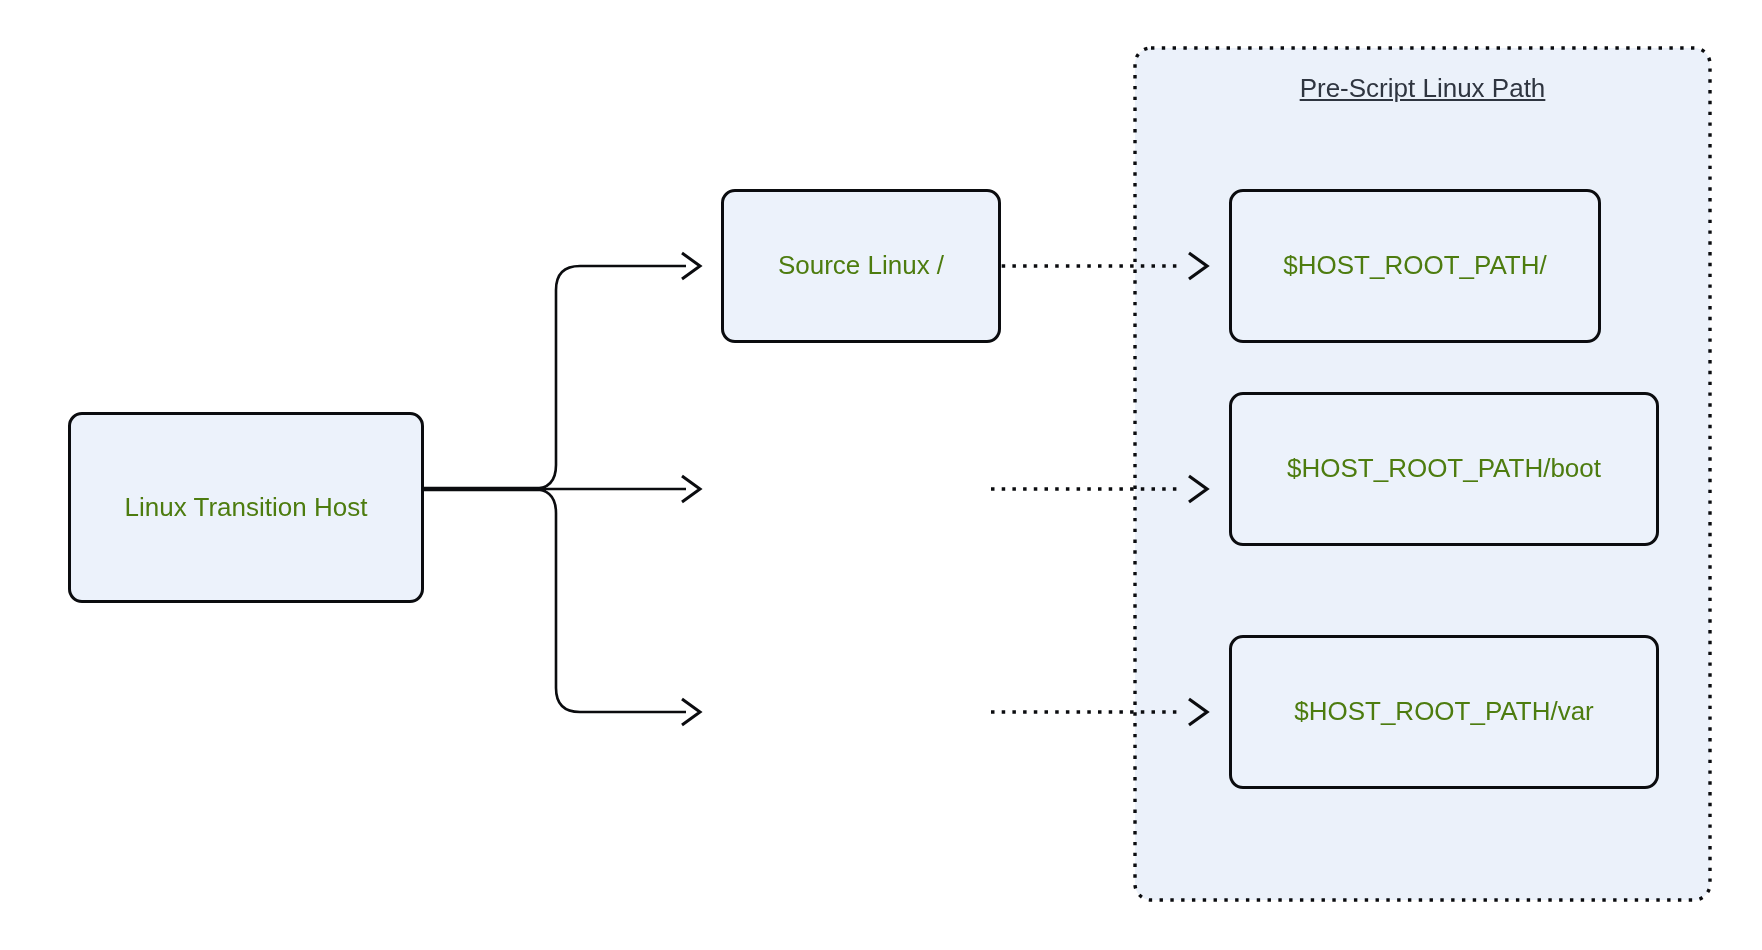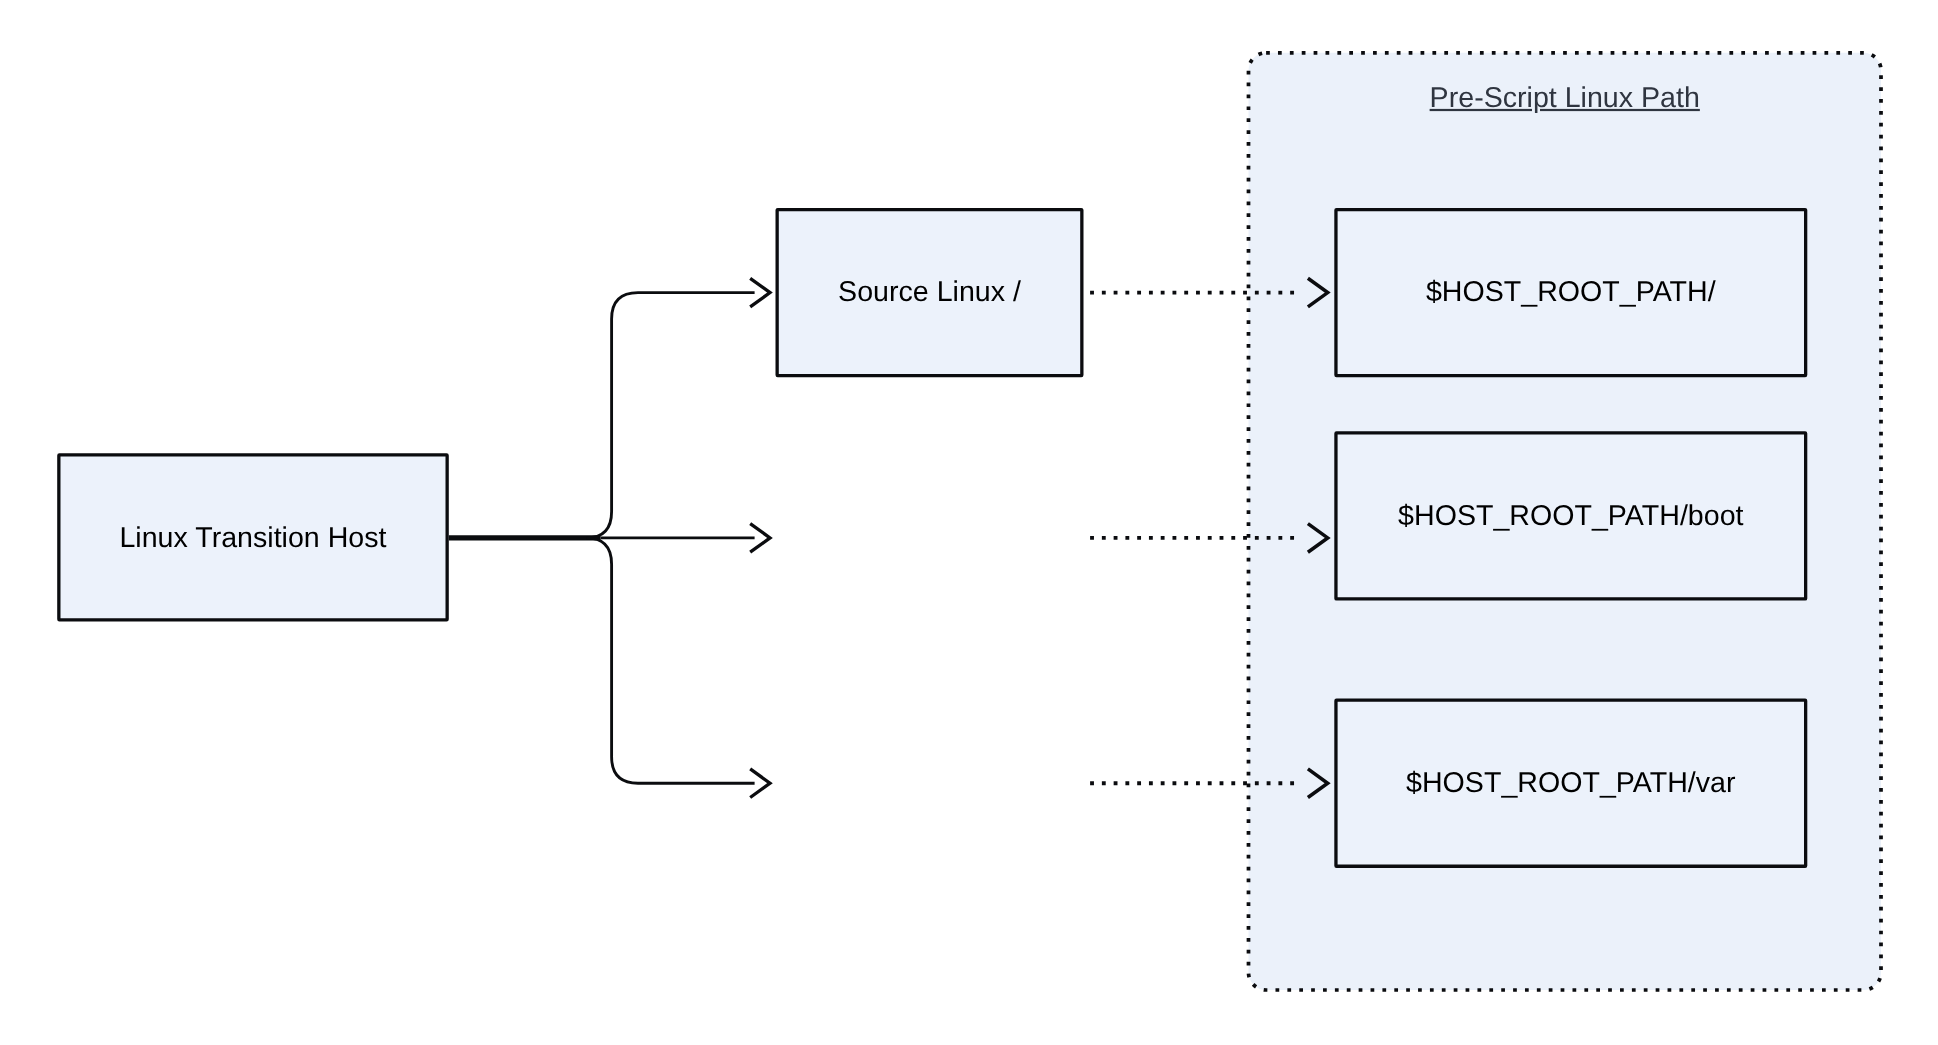--- a/index.html
+++ b/index.html
@@ -20,35 +20,36 @@
     left: 0;
     top: 0;
     width: 1762px;
     height: 950px;
   }
   .node {
     position: absolute;
     box-sizing: border-box;
     background: #ECF2FB;
     border: 3.5px solid #0B0C0F;
-    border-radius: 2px;
+    border-radius: 14px;
     display: flex;
     align-items: center;
     justify-content: center;
-    color: #000000;
+    color: #4d7c0f;
     font-size: 26px;
     line-height: 1.2;
     text-align: center;
     z-index: 2;
+    margin-left: 16px;
   }
-  .node-root   { left: 52px;   top: 412px; width: 356px; height: 153px; }
+  .node-root   { left: 52px;   top: 412px; width: 356px; height: 191px; }
   .node-src-1  { left: 705px;  top: 189px; width: 280px; height: 154px; }
   .node-src-2  { left: 705px;  top: 412px; width: 280px; height: 154px; }
   .node-src-3  { left: 705px;  top: 635px; width: 280px; height: 154px; }
-  .node-path-1 { left: 1213px; top: 189px; width: 430px; height: 154px; }
+  .node-path-1 { left: 1213px; top: 189px; width: 372px; height: 154px; }
   .node-path-2 { left: 1213px; top: 392px; width: 430px; height: 154px; }
   .node-path-3 { left: 1213px; top: 635px; width: 430px; height: 154px; }
   .container-title {
     position: absolute;
     left: 1135px;
     top: 73px;
     width: 575px;
     text-align: center;
     color: #2F3540;
     font-size: 26px;

